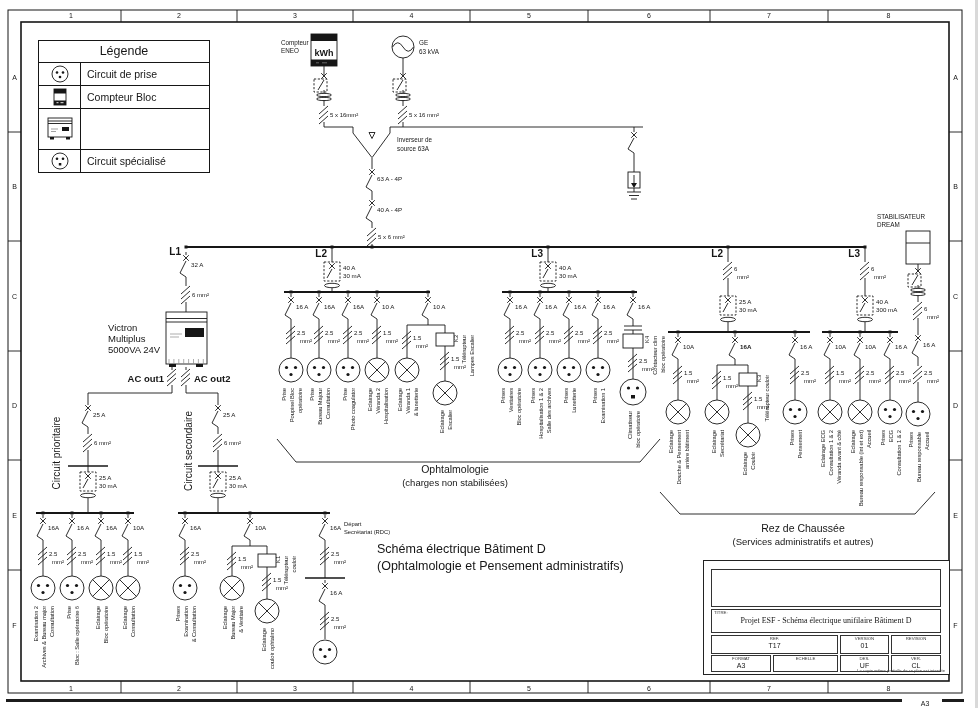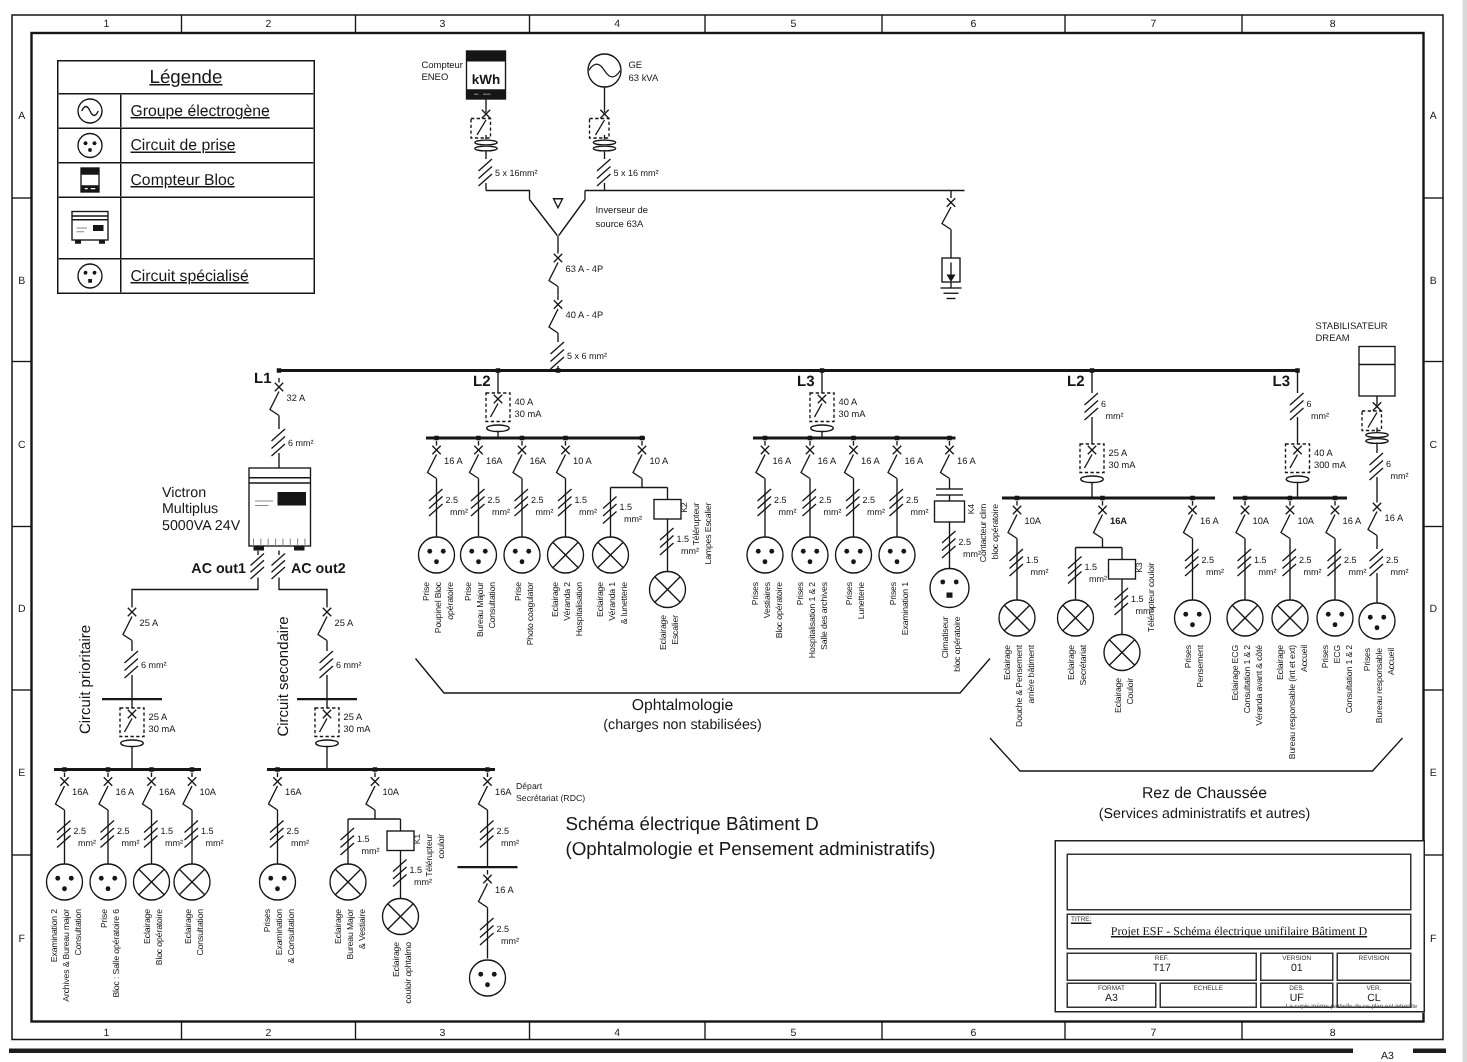--- a/index.html
+++ b/index.html
@@ -10,21 +10,21 @@
   svg .f{fill:#161616;stroke:none;}
   svg .d{stroke-dasharray:2.2,1.6;}
   svg .bus{stroke-width:1.9;}
   svg .bar{stroke-width:1.5;}
   svg .thin{stroke-width:.7;stroke:#8a8a8a;}
   svg .fr1{stroke-width:1;}
   svg .fr2{stroke-width:1.6;}
 
   
   .legend{position:absolute;left:38px;top:40px;width:170px;background:#fff;
-          border:1.4px solid #161616;text-decoration:underline;}
+          border:1.4px solid #161616;}
   .legend-title{height:21px;line-height:21px;text-align:center;font-size:12.5px;
                 border-bottom:1.2px solid #161616;}
   .legend-row{display:flex;height:22px;align-items:stretch;}
   .legend-row + .legend-row{border-top:1px solid #161616;}
   .legend-row.tall{height:40px;}
   .legend-icon{width:41px;border-right:1.1px solid #161616;display:flex;
                align-items:center;justify-content:center;flex:none;}
   .legend-label{flex:1;font-size:10.5px;line-height:1.15;display:flex;
                 flex-direction:column;justify-content:center;padding-left:6px;}
 
@@ -1180,29 +1180,20 @@
       </g>
   </svg>
 
   
   <div class="legend">
     <div class="legend-title">Légende</div>
     <div class="legend-row">
       <div class="legend-icon">
         <svg width="30" height="20">
             <circle cx="15" cy="10" r="8"></circle>
-            <path d="M 9.5 10 q 2.75 -6 5.5 0 q 2.75 6 5.5 0"></path>
-          </svg>
-      </div>
-      <div class="legend-label">Groupe électrogène</div>
-    </div>
-    <div class="legend-row">
-      <div class="legend-icon">
-        <svg width="30" height="20">
-            <circle cx="15" cy="10" r="8"></circle>
             <circle class="f" cx="12" cy="8.5" r="1.3" fill="#161616"></circle>
             <circle class="f" cx="18" cy="8.5" r="1.3" fill="#161616"></circle>
             <circle class="f" cx="15" cy="13" r="1.3" fill="#161616"></circle>
           </svg>
       </div>
       <div class="legend-label">Circuit de prise</div>
     </div>
     <div class="legend-row">
       <div class="legend-icon">
         <svg width="30" height="20">
@@ -1244,21 +1235,21 @@
 
   
   <div class="main-title">
     <span>Schéma électrique Bâtiment D</span>
     <span>(Ophtalmologie et Pensement administratifs)</span>
   </div>
 
   
   <div class="tb">
     <div class="tb-box" style="left:7px;top:8px;width:228px;height:36px;"></div>
-    <div class="tb-box" style="left:7px;top:48px;width:228px;height:22px;text-decoration:underline;">
+    <div class="tb-box" style="left:7px;top:48px;width:228px;height:22px;">
       <span class="tb-lbl">TITRE:</span>
       <div class="tb-titre-text">Projet ESF - Schéma électrique unifilaire Bâtiment D</div>
     </div>
     <div class="tb-box tb-cell" style="left:7px;top:74px;width:125px;height:17px;">
       <span class="tb-lbl">REF.</span>
       <div class="tb-val">T17</div>
     </div>
     <div class="tb-box tb-cell" style="left:136px;top:74px;width:47px;height:17px;">
       <span class="tb-lbl">VERSION</span>
       <div class="tb-val">01</div>

